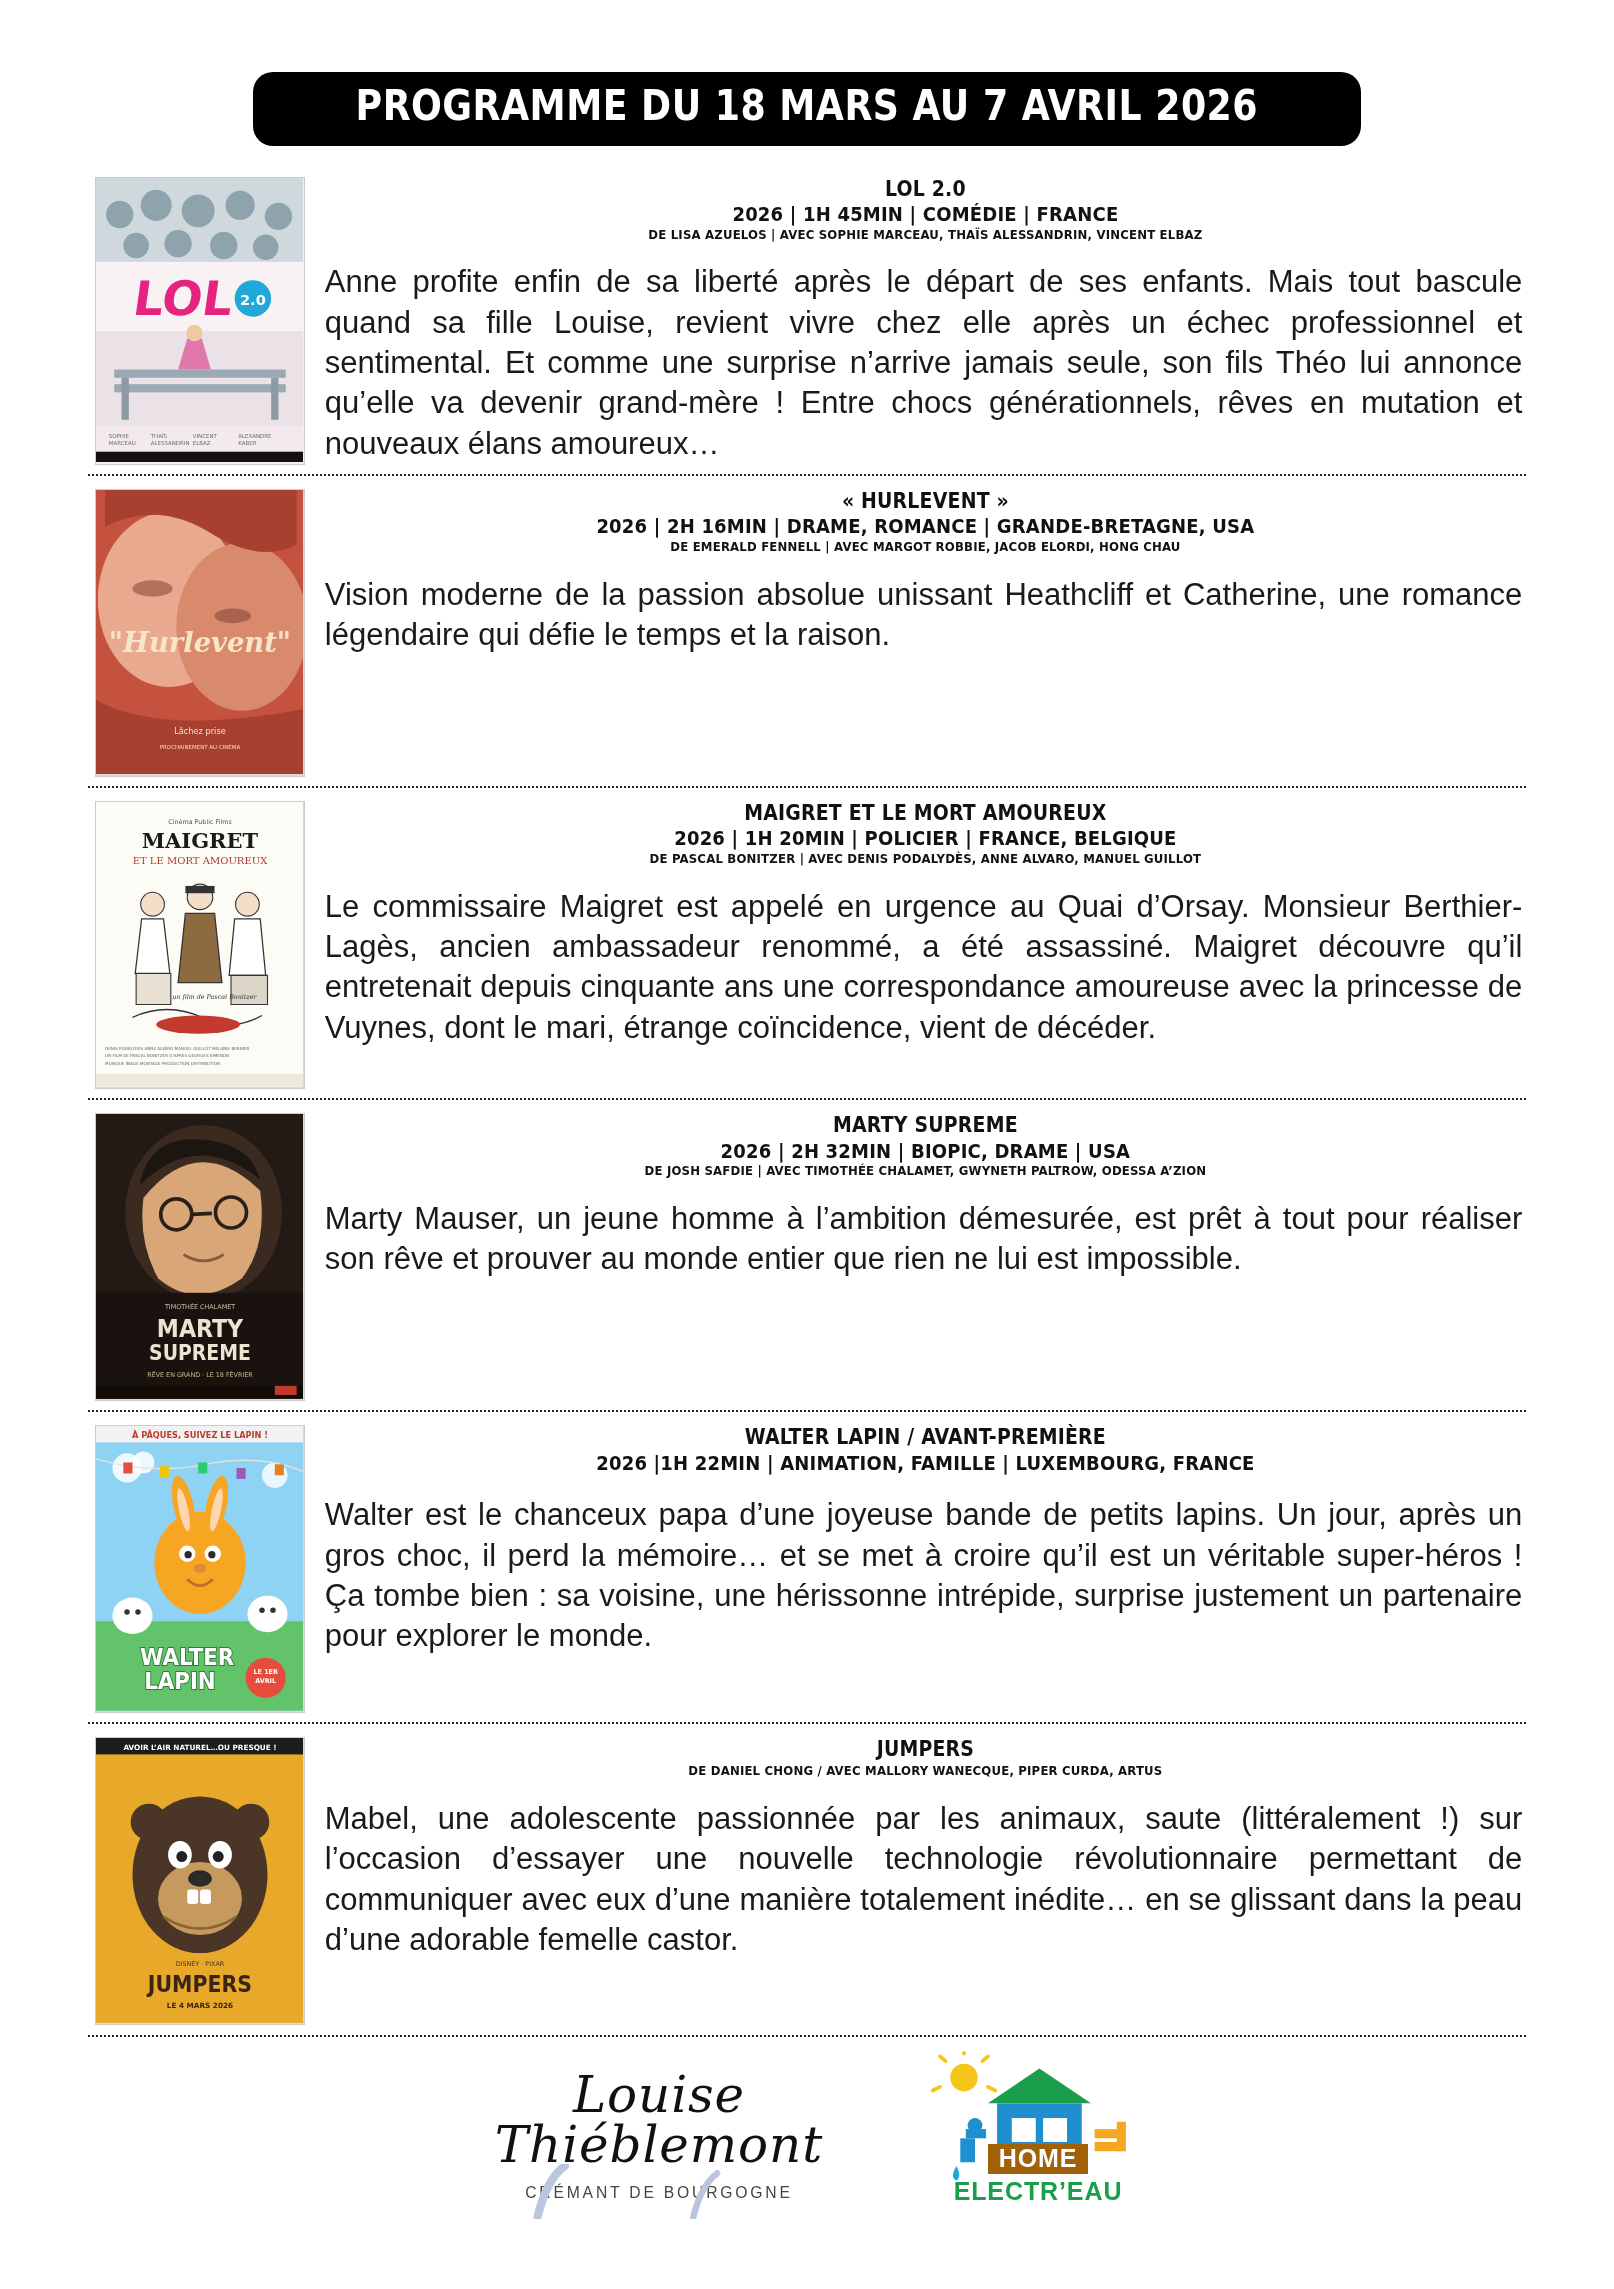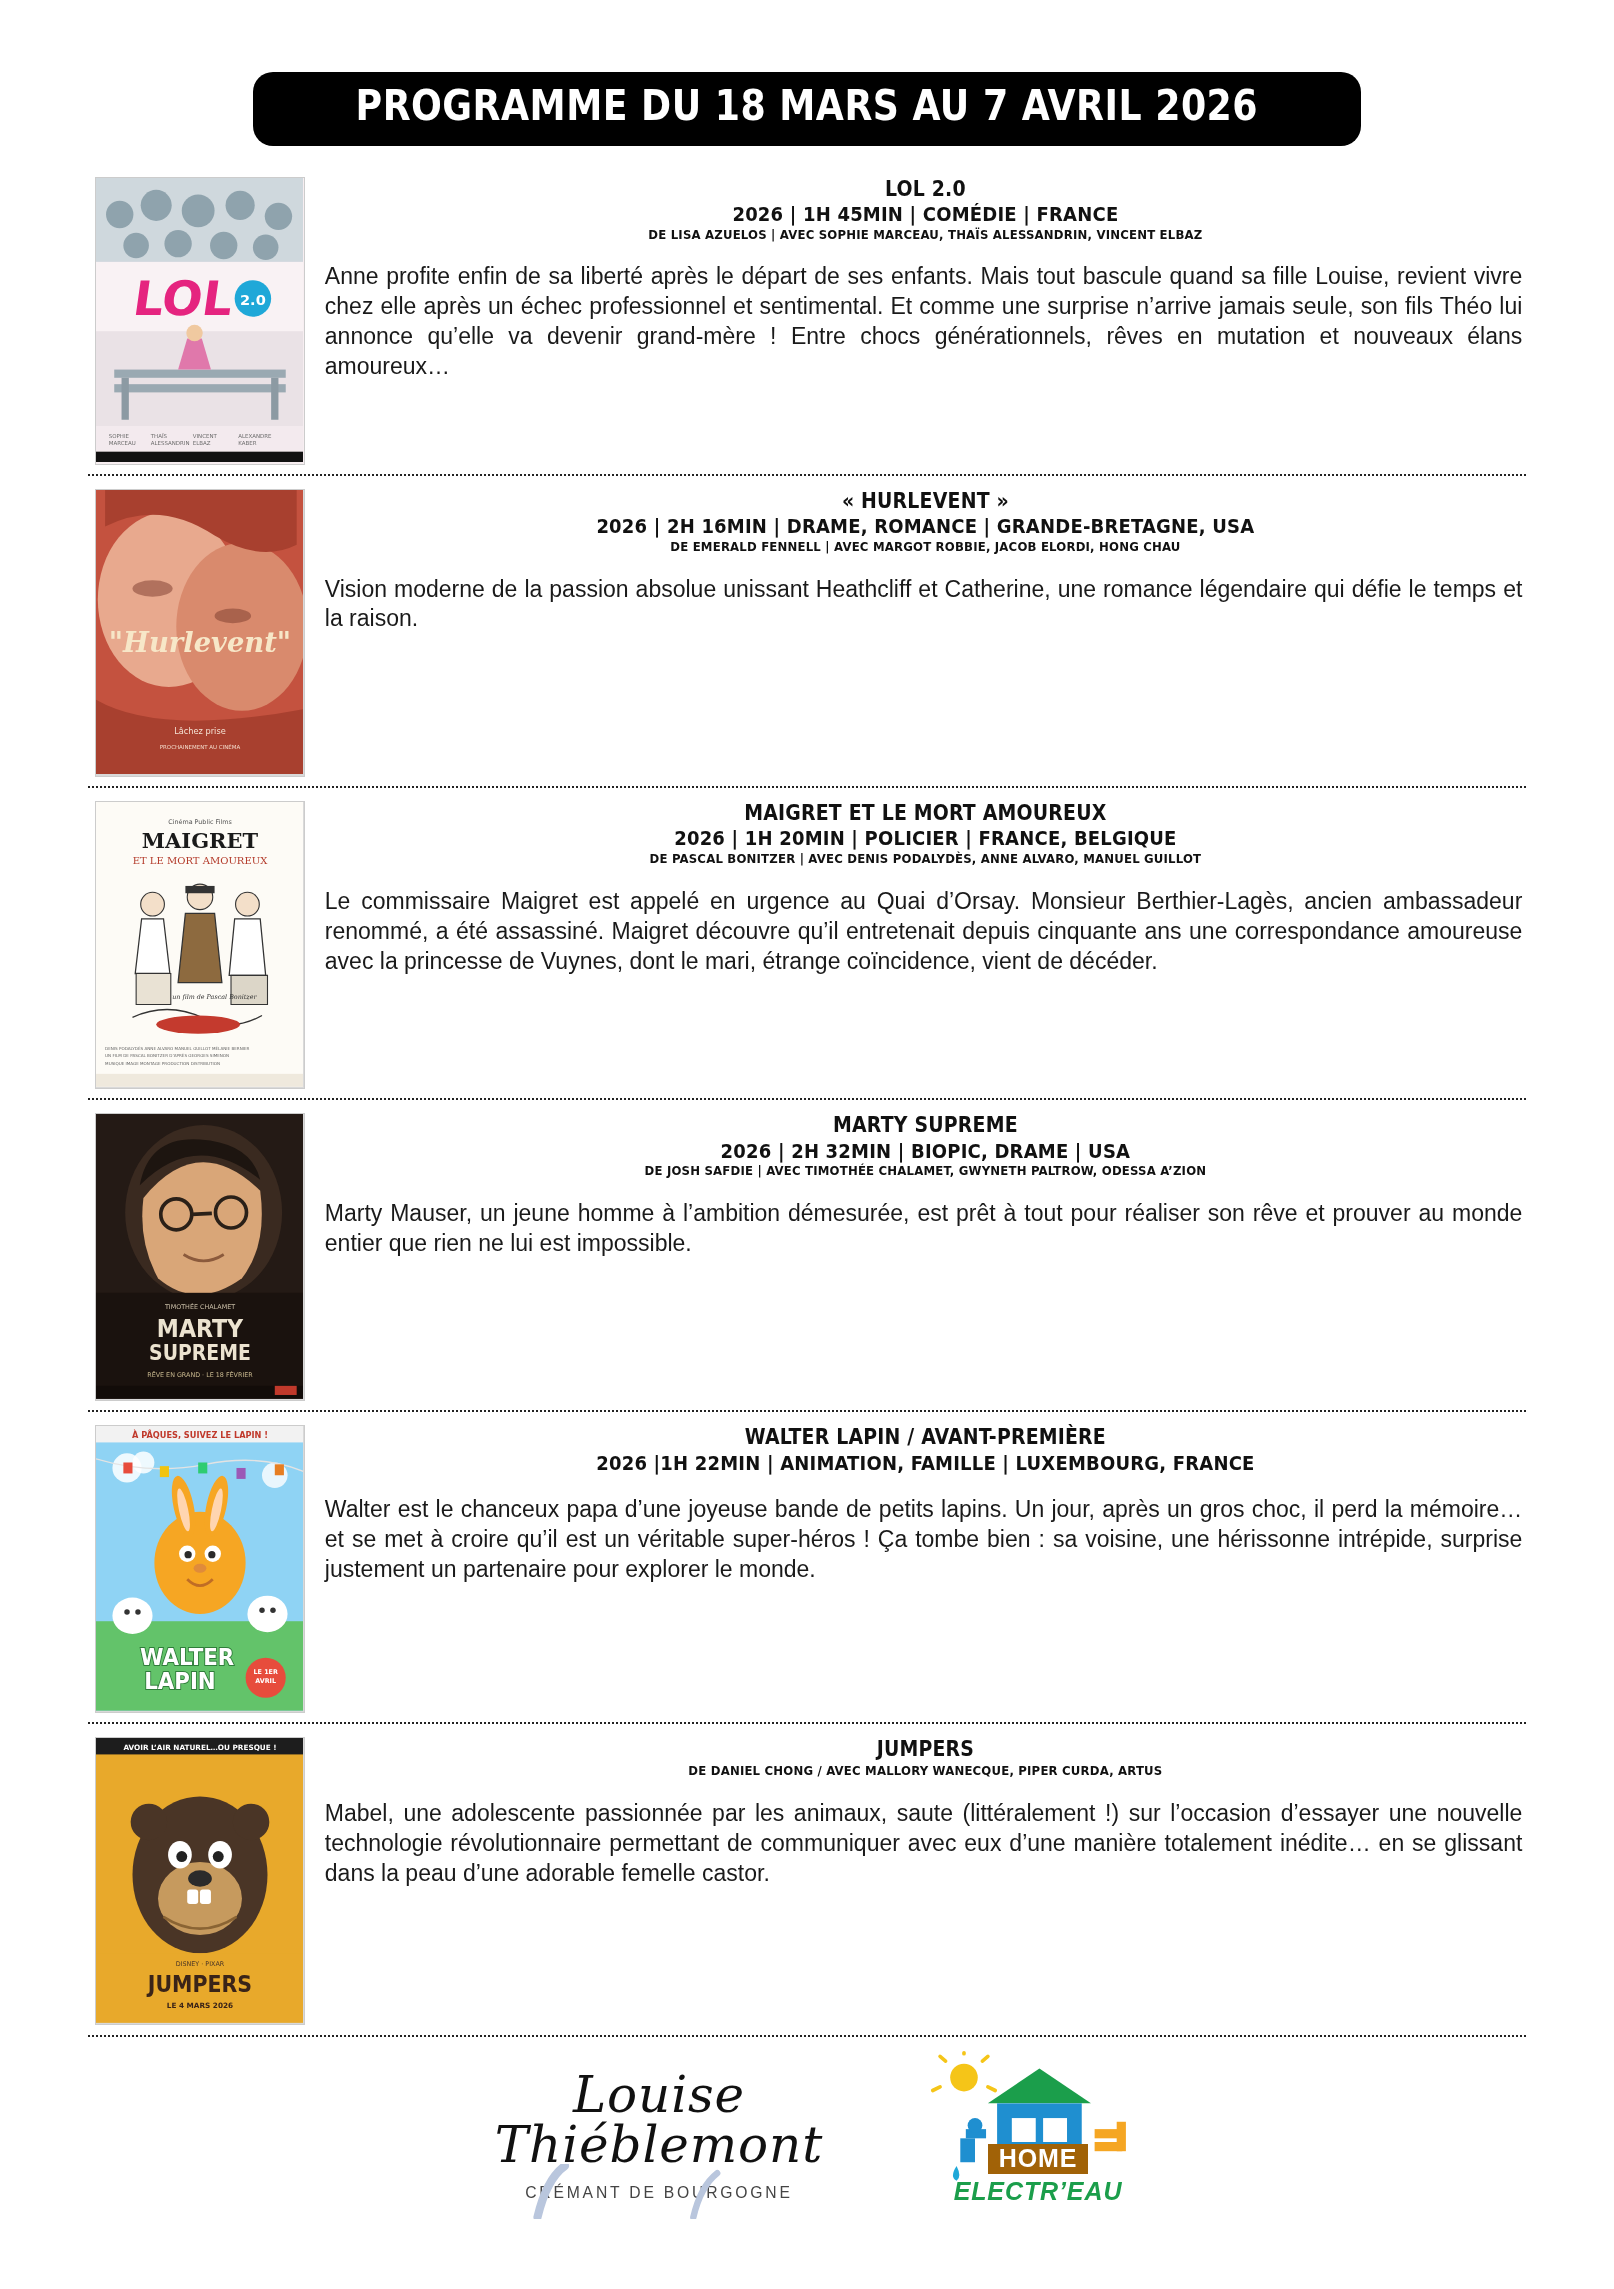--- a/index.html
+++ b/index.html
@@ -93,21 +93,21 @@
     font-size: 20px;
     letter-spacing: 0.2px;
     text-align: center;
   }
   .film-credits {
     font-size: 13px;
     letter-spacing: 0.2px;
   }
   .synopsis {
     margin-top: 20px;
-    font-size: 23px;
+    font-size: 31px;
     line-height: 1.30;
     text-align: justify;
     text-justify: inter-word;
     color: #1a1a1a;
     padding-right: 3.7px;
   }
   .sep {
     border: 0;
     border-top: 2.8px dotted #222222;
     margin: 9.2px 0 13px 0;
@@ -175,21 +175,20 @@
     font-family: "Liberation Sans", sans-serif;
   }
   .home-word2 {
     display: block;
     margin-top: 2.8px;
     color: #1b9e4b;
     font-weight: 700;
     font-size: 25px;
     letter-spacing: 0.9px;
     font-family: "Liberation Sans", sans-serif;
-    font-style: italic;
   }
 </style>
 </head>
 <body>
 
 <div class="page">
 
   <div class="banner">
     <div class="banner-title">PROGRAMME DU 18 MARS  AU 7 AVRIL 2026</div>
   </div>

